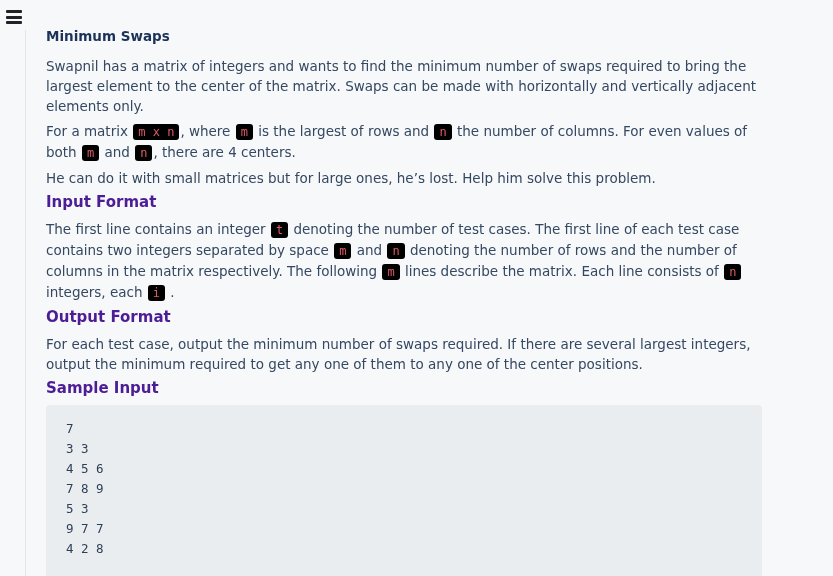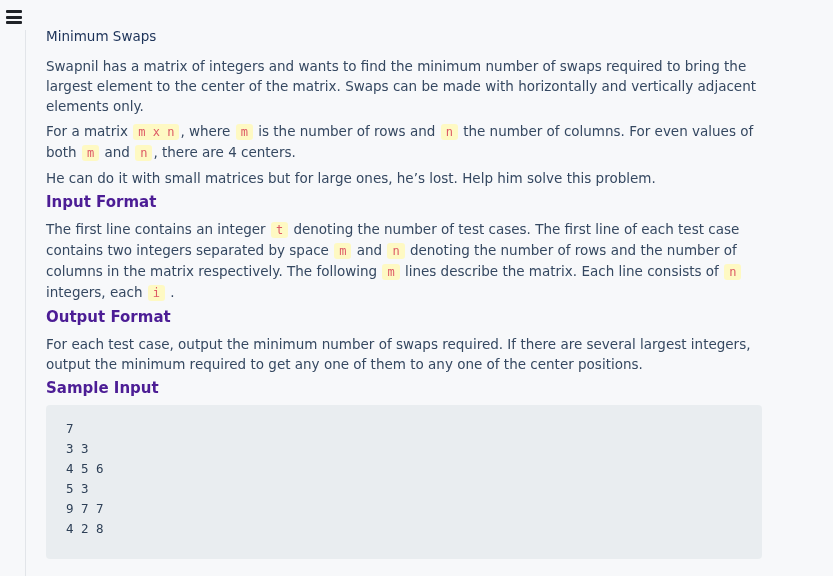--- a/index.html
+++ b/index.html
@@ -22,35 +22,35 @@
     position: absolute; left: 25px; top: 30px; bottom: 0;
     width: 1px; background: #e2e5e9;
   }
   
   .content {
     position: absolute; left: 46px; top: 28px; width: 716px;
     color: #354861;
     font-size: 13.5px;
   }
   .content h1 {
-    font-size: 13.5px; font-weight: 400; color: #1c3258;
+    font-size: 13.5px; font-weight: 700; color: #1c3258;
     line-height: 16px; margin: 0 0 12px 0;
   }
   .content h2 {
     font-size: 15px; font-weight: 700; color: #4c1d95;
     line-height: 18px; margin: 0 0 8px 0;
   }
   .content p {
     line-height: 20px; margin: 0 0 5px 0;
   }
   .chip {
     font-family: "DejaVu Sans Mono", "Liberation Mono", monospace;
     font-size: 12px;
     color: #dd5a66;
-    background: #fef9c3;
+    background: #000000;
     border-radius: 3px;
     padding: 1px 5px;
     margin: 0 1px;
   }
   pre.codeblock {
     margin: 0; width: 716px;
     background: #e9edf0;
     border-radius: 4px;
     padding: 14px 20px 20px 20px;
     font-family: "DejaVu Sans Mono", "Liberation Mono", monospace;
@@ -67,22 +67,22 @@
   <span></span>
   <span></span>
 </div>
 
 <div class="vdivider"></div>
 
 <div class="content">
   <h1>Minimum Swaps</h1>
   <div id="content-blocks">
       <p><span>Swapnil has a matrix of integers and wants to find the minimum number of swaps required to bring the largest element to the center of the matrix. Swaps can be made with horizontally and vertically adjacent elements only.</span></p>
-      <p><span>For a matrix </span><span class="chip">m x n</span><span>, where </span><span class="chip">m</span><span> is the number of rows and </span><span class="chip">n</span><span> the number of columns. For even values of both </span><span class="chip">m</span><span> and </span><span class="chip">n</span><span>, there are 4 centers.</span></p>
+      <p><span>For a matrix </span><span class="chip">m x n</span><span>, where </span><span class="chip">m</span><span> is the largest of rows and </span><span class="chip">n</span><span> the number of columns. For even values of both </span><span class="chip">m</span><span> and </span><span class="chip">n</span><span>, there are 4 centers.</span></p>
       <p><span>He can do it with small matrices but for large ones, he’s lost. Help him solve this problem.</span></p>
       <h2>Input Format</h2>
       <p><span>The first line contains an integer </span><span class="chip">t</span><span> denoting the number of test cases. The first line of each test case contains two integers separated by space </span><span class="chip">m</span><span> and </span><span class="chip">n</span><span> denoting the number of rows and the number of columns in the matrix respectively. The following </span><span class="chip">m</span><span> lines describe the matrix. Each line consists of </span><span class="chip">n</span><span> integers, each </span><span class="chip">i</span><span> .</span></p>
       <h2>Output Format</h2>
       <p><span>For each test case, output the minimum number of swaps required. If there are several largest integers, output the minimum required to get any one of them to any one of the center positions.</span></p>
       <h2>Sample Input</h2>
-      <pre class="codeblock"><div>7</div><div>3 3</div><div>4 5 6</div><div>5 3</div><div>9 7 7</div><div>4 2 8</div></pre>
+      <pre class="codeblock"><div>7</div><div>3 3</div><div>4 5 6</div><div>7 8 9</div><div>5 3</div><div>9 7 7</div><div>4 2 8</div></pre>
     </div>
 </div>
 
 </body></html>

